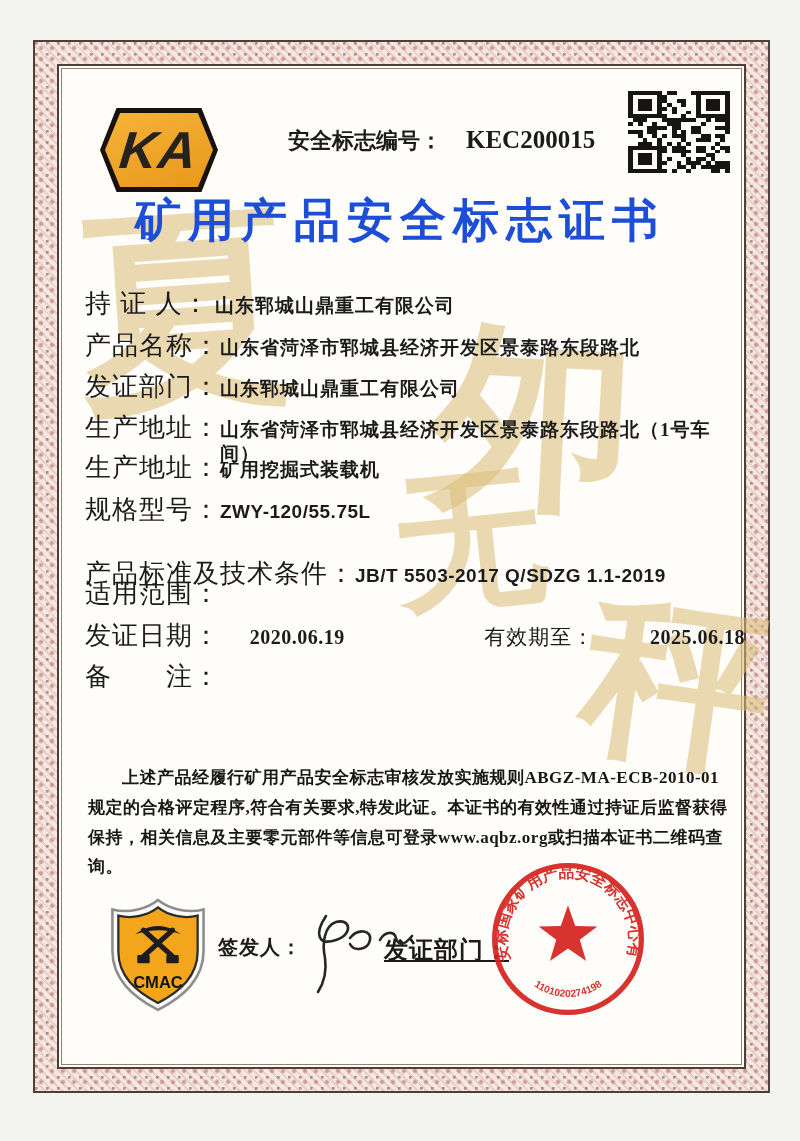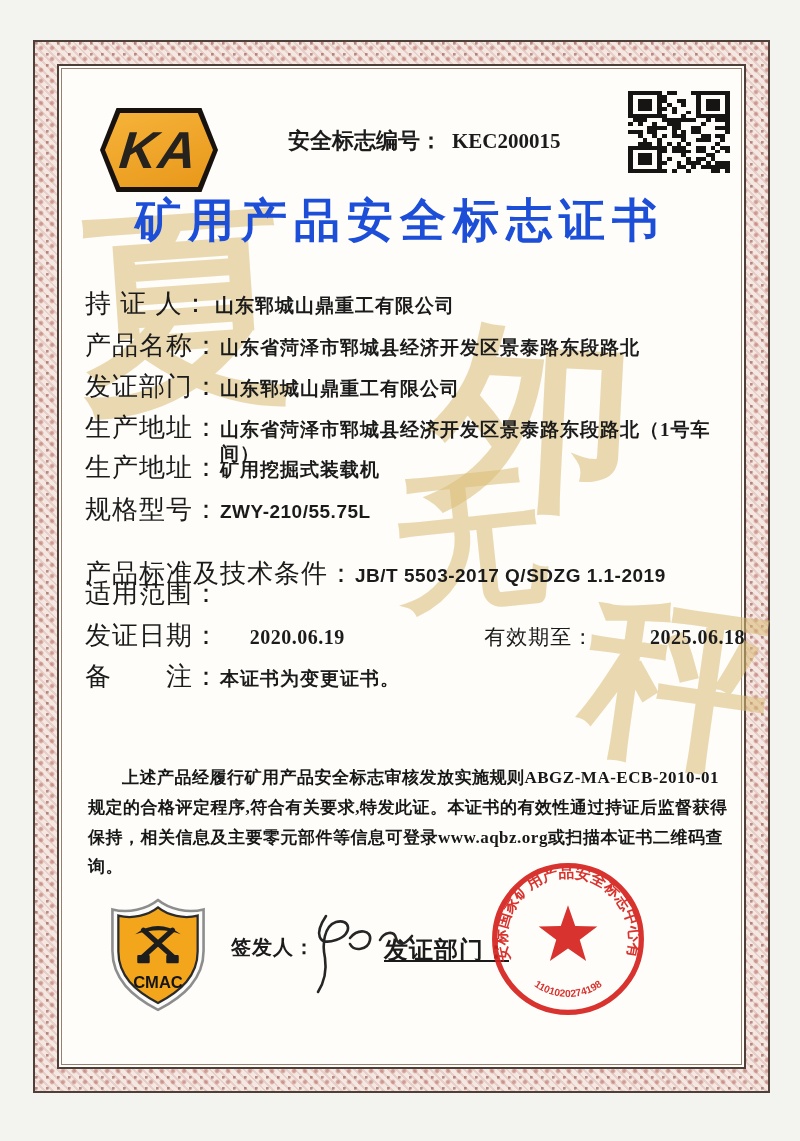--- a/index.html
+++ b/index.html
@@ -36,21 +36,21 @@
       clip-path:polygon(14% 0%,86% 0%,100% 50%,86% 100%,14% 100%,0% 50%);
       background:#17120e;}
   .ka-face{position:absolute;inset:5px;
       clip-path:polygon(14% 0%,86% 0%,100% 50%,86% 100%,14% 100%,0% 50%);
       background:linear-gradient(160deg,#f6b33a,#e8981a);
       display:flex;align-items:center;justify-content:center;}
   .ka-text{font-weight:900;font-size:52px;font-style:italic;color:#26221e;
       font-family:"Liberation Sans",sans-serif;letter-spacing:1px;transform:skew(-6deg);}
   .cert-line{position:absolute;left:288px;top:126px;z-index:3;white-space:nowrap;}
   .cert-label{font-weight:700;font-size:22px;}
-  .cert-value{font-family:"Liberation Serif",serif;font-size:21px;font-weight:700;margin-left:10px;}
+  .cert-value{font-family:"Liberation Serif",serif;font-size:25px;font-weight:700;margin-left:24px;}
   .qr{position:absolute;left:628px;top:91px;width:102px;height:82px;z-index:3;
       display:grid;grid-template-columns:repeat(21,1fr);grid-template-rows:repeat(21,1fr);
       background:#fefdf9;}
   .qr span{display:block;}
   .qr .on{background:#171513;}
   .title{position:absolute;left:0;right:0;top:190px;text-align:center;z-index:3;
       font-family:"Liberation Serif",serif;font-weight:900;font-size:46px;
       letter-spacing:7px;color:#1d4ed8;}
   
   .row{position:absolute;left:85px;right:55px;display:flex;align-items:baseline;z-index:3;}
@@ -60,21 +60,21 @@
        letter-spacing:1px;line-height:1.25;max-width:520px;}
   .val.model{font-family:"Liberation Sans",sans-serif;font-weight:700;font-size:19px;letter-spacing:.5px;}
   .val.date{font-family:"Liberation Serif",serif;font-weight:700;font-size:20px;letter-spacing:.5px;}
   .lbl2{font-weight:400;font-size:21px;white-space:nowrap;letter-spacing:1px;margin-left:88px;margin-right:26px;}
   
   .notice{position:absolute;left:88px;right:64px;top:763px;z-index:3;
       font-family:"Liberation Serif",serif;font-weight:700;font-size:17px;
       line-height:1.75;letter-spacing:.5px;text-indent:2em;color:#171717;}
   
   .shield{position:absolute;left:106px;top:897px;z-index:3;}
-  .signer{position:absolute;left:218px;top:934px;font-weight:700;font-size:20px;z-index:3;letter-spacing:1px;margin-left:13px;}
+  .signer{position:absolute;left:218px;top:934px;font-weight:700;font-size:20px;z-index:3;letter-spacing:1px;}
   .sig{position:absolute;left:292px;top:900px;z-index:4;}
   .dept{position:absolute;left:384px;top:934px;font-weight:700;font-size:24px;z-index:3;letter-spacing:1px;text-decoration:underline;}
   .seal{position:absolute;left:486px;top:854px;z-index:5;opacity:.92;}
 </style>
 </head>
 <body>
 
 <div class="page">
 
   <div class="frame">
@@ -557,38 +557,37 @@
   <div class="row" style="top:410px;">
     <span class="lbl">生产地址：</span>
     <span class="val" style="max-width:515px;">山东省菏泽市郓城县经济开发区景泰路东段路北（1号车间）</span>
   </div>
   <div class="row" style="top:450px;">
     <span class="lbl">生产地址：</span>
     <span class="val">矿用挖掘式装载机</span>
   </div>
   <div class="row" style="top:492px;">
     <span class="lbl">规格型号：</span>
-    <span class="val model">ZWY-210/55.75L</span>
+    <span class="val model">ZWY-120/55.75L</span>
   </div>
   <div class="row" style="top:556px;">
     <span class="lbl wide">产品标准及技术条件：</span>
     <span class="val model">JB/T 5503-2017 Q/SDZG 1.1-2019</span>
   </div>
   <div class="row" style="top:576px;">
     <span class="lbl">适用范围：</span>
   </div>
   <div class="row" style="top:618px;justify-content:space-between;">
     <span class="lbl">发证日期：</span>
     <span class="val date" style="min-width:117px;">2020.06.19</span>
     <span class="lbl2">有效期至：</span>
     <span class="val date">2025.06.18</span>
   </div>
   <div class="row" style="top:659px;">
     <span class="lbl">备　　注：</span>
-    <span class="val">本证书为变更证书。</span>
   </div>
 
   <div class="notice">上述产品经履行矿用产品安全标志审核发放实施规则ABGZ-MA-ECB-2010-01规定的合格评定程序,符合有关要求,特发此证。本证书的有效性通过持证后监督获得保持，相关信息及主要零元部件等信息可登录www.aqbz.org或扫描本证书二维码查询。</div>
 
   <svg class="shield" width="104" height="116" viewBox="0 0 100 112">
     <path d="M50 3 C61 12 79 16 94 12 L94 52 C94 79 75 96 50 109 C25 96 6 79 6 52 L6 12 C21 16 39 12 50 3 Z" fill="#fbfbfa" stroke="#8d8d8d" stroke-width="2.5"></path>
     <path d="M50 3 C61 12 79 16 94 12 L94 52 C94 79 75 96 50 109 C25 96 6 79 6 52 L6 12 C21 16 39 12 50 3 Z" transform="translate(6.5,7.5) scale(0.87)" fill="#f3a61c" stroke="#2b2b2b" stroke-width="2.5"></path>
     <g stroke="#1d1d1d" stroke-width="5" stroke-linecap="round">
       <line x1="33" y1="60" x2="64" y2="32"></line>
       <line x1="67" y1="60" x2="36" y2="32"></line>

